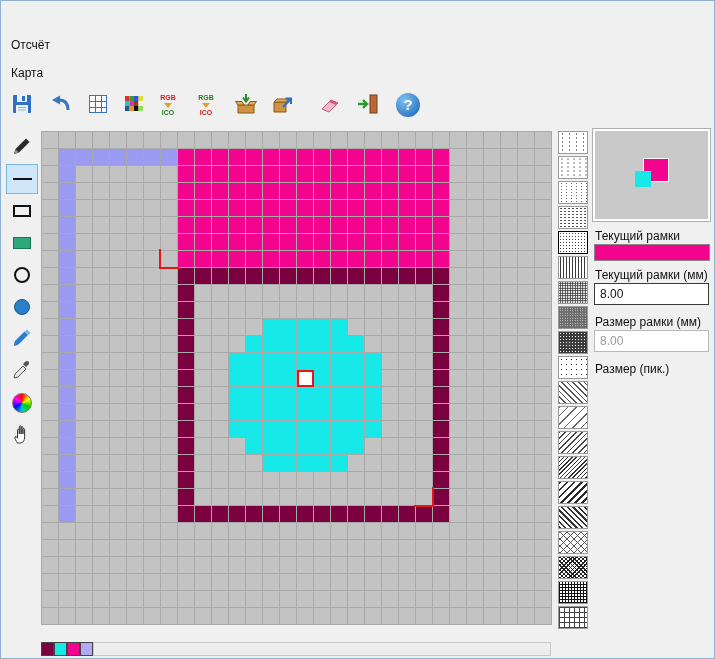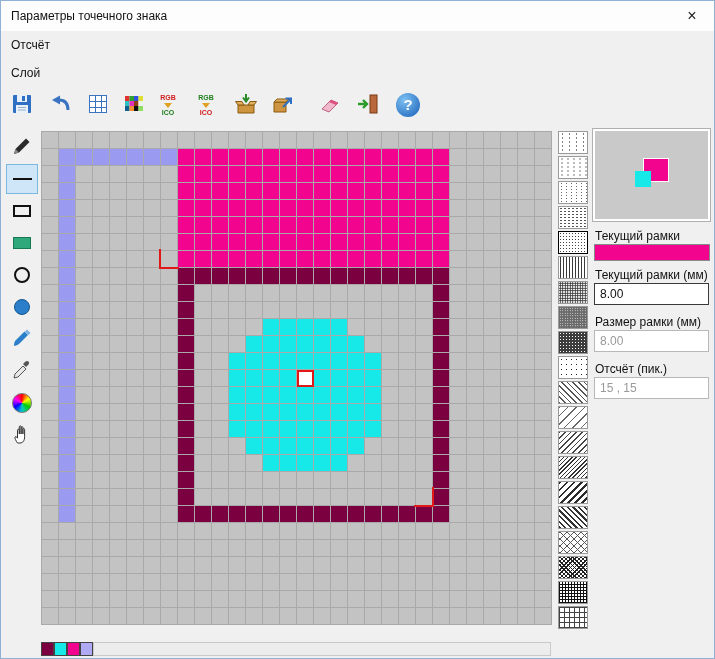--- a/index.html
+++ b/index.html
@@ -73,28 +73,24 @@
   
   .bottompal{position:absolute;left:40px;top:641px;height:15px;display:flex;align-items:flex-start;}
   .palcell{width:13px;height:14px;border:1px solid #444;box-sizing:border-box;}
   .paltrack{width:458px;height:14px;background:#ededed;border:1px solid #c9c9c9;box-sizing:border-box;}
 </style>
 </head>
 <body>
 
 <div class="win">
 
-  <div class="titlebar">
-    <span class="title">Параметры точечного знака</span>
-    <button class="closebtn">×</button>
-  </div>
 
   <span class="rowlbl" style="top:33px;">Отсчёт</span>
 
-  <span class="rowlbl" style="top:61px;">Слой</span>
+  <span class="rowlbl" style="top:61px;">Карта</span>
 
   <div class="toolbar">
     <button class="tb" style="left:6px;"><span><svg width="24" height="24">
             <rect x="3" y="3" width="18" height="18" rx="1" fill="#2f6fc4"></rect>
             <rect x="7" y="3" width="10" height="7" fill="#e8f0fa"></rect>
             <rect x="12" y="4" width="3" height="5" fill="#2f6fc4"></rect>
             <rect x="6" y="13" width="12" height="8" fill="#e8f0fa"></rect>
             <path d="M8 15.5h8M8 18h8" stroke="#9ab0c8"></path>
           </svg></span></button>
     <button class="tb" style="left:44px;"><span><svg width="24" height="24">
@@ -1098,22 +1094,21 @@
   <div class="preview">
     <div class="prev-m"></div>
     <div class="prev-c"></div>
   </div>
   <span class="plabel" style="top:228px;">Текущий рамки</span>
   <div class="cur-swatch" style="background-color: rgb(242, 4, 142);"></div>
   <span class="plabel" style="top:267px;">Текущий рамки (мм)</span>
   <input class="pinput active" style="top: 282px;" readonly="" value="8.00">
   <span class="plabel" style="top:314px;">Размер рамки (мм)</span>
   <input class="pinput dim" style="top: 329px;" readonly="" value="8.00">
-  <span class="plabel" style="top:361px;">Отсчёт (пик.)</span>
-  <input class="pinput dim" style="top: 376px;" readonly="" value="15 , 15">
+  <span class="plabel" style="top:361px;">Размер (пик.)</span>
 
   <div class="bottompal">
       <div class="palcell" style="background-color: rgb(122, 0, 64);"></div>
       <div class="palcell" style="background-color: rgb(23, 232, 232);"></div>
       <div class="palcell" style="background-color: rgb(242, 4, 142);"></div>
       <div class="palcell" style="background-color: rgb(176, 170, 244);"></div>
       <div class="paltrack"></div>
     </div>
 
 </div>

